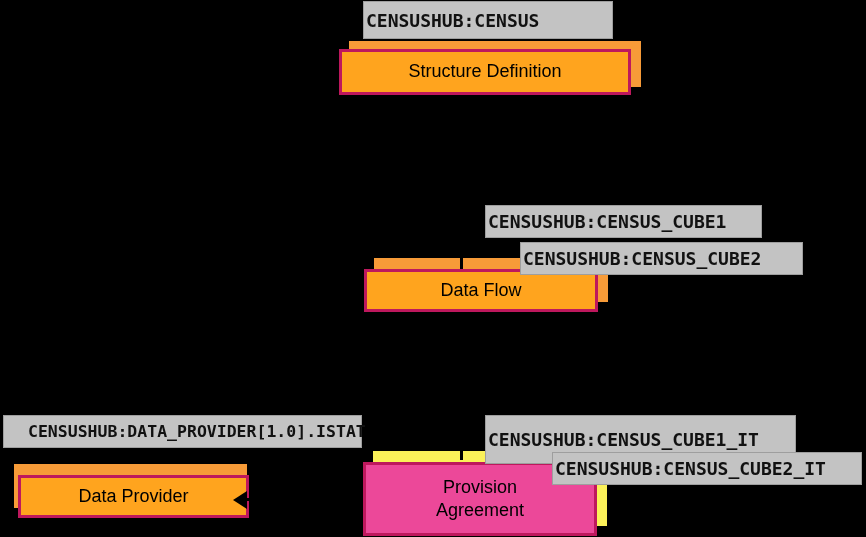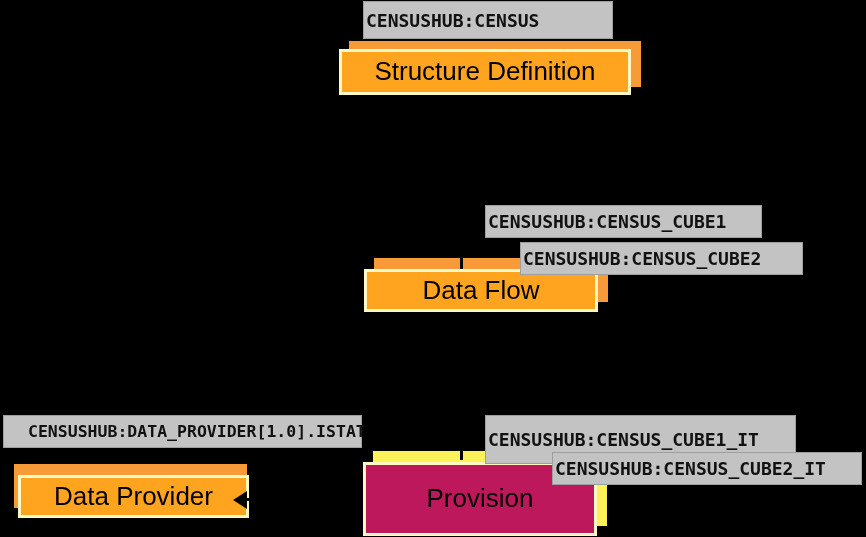--- a/index.html
+++ b/index.html
@@ -11,28 +11,28 @@
     font-family:"Liberation Sans", sans-serif;
   }
   .abs{position:absolute;box-sizing:border-box;}
   
   .shape-back{z-index:1;}
   .shape-back.orange{background:#F79B38;}
   .shape-back.yellow{background:#FBF159;}
   
   .shape-main{
     z-index:3;
-    border:3px solid #fef9c3;
+    border:3px solid #be185d;
     display:flex;align-items:center;justify-content:center;
     text-align:center;
-    font-size:26px;color:#000;
+    font-size:18px;color:#000;
     line-height:1.3;
   }
   .shape-main.orange{background:#FFA41E;}
-  .shape-main.yellow{background:#be185d;}
+  .shape-main.yellow{background:#ec4899;}
   
   .tag{
     z-index:5;
     background:#C3C3C3;
     border:1px solid #9e9e9e;
     display:flex;align-items:center;
     padding-left:2px;
     font-family:"DejaVu Sans Mono", monospace;
     font-weight:bold;
     font-size:18px;color:#111;
@@ -110,20 +110,21 @@
   <span>CENSUSHUB:DATA_PROVIDER[1.0].ISTAT</span>
 </div>
 
 <div class="abs connector above" id="h-line-1"></div>
 <div class="abs arrowhead" id="h-arrow"></div>
 
 <div class="abs shape-back yellow" id="pa-shadow"></div>
 <div class="abs shape-main yellow" id="pa-main">
   <span>
     <span>Provision</span><br>
+    <span>Agreement</span>
   </span>
 </div>
 <div class="abs tag" id="pa-tag-1">
   <span>CENSUSHUB:CENSUS_CUBE1_IT</span>
 </div>
 <div class="abs tag" id="pa-tag-2">
   <span>CENSUSHUB:CENSUS_CUBE2_IT</span>
 </div>
 
 </body></html>

